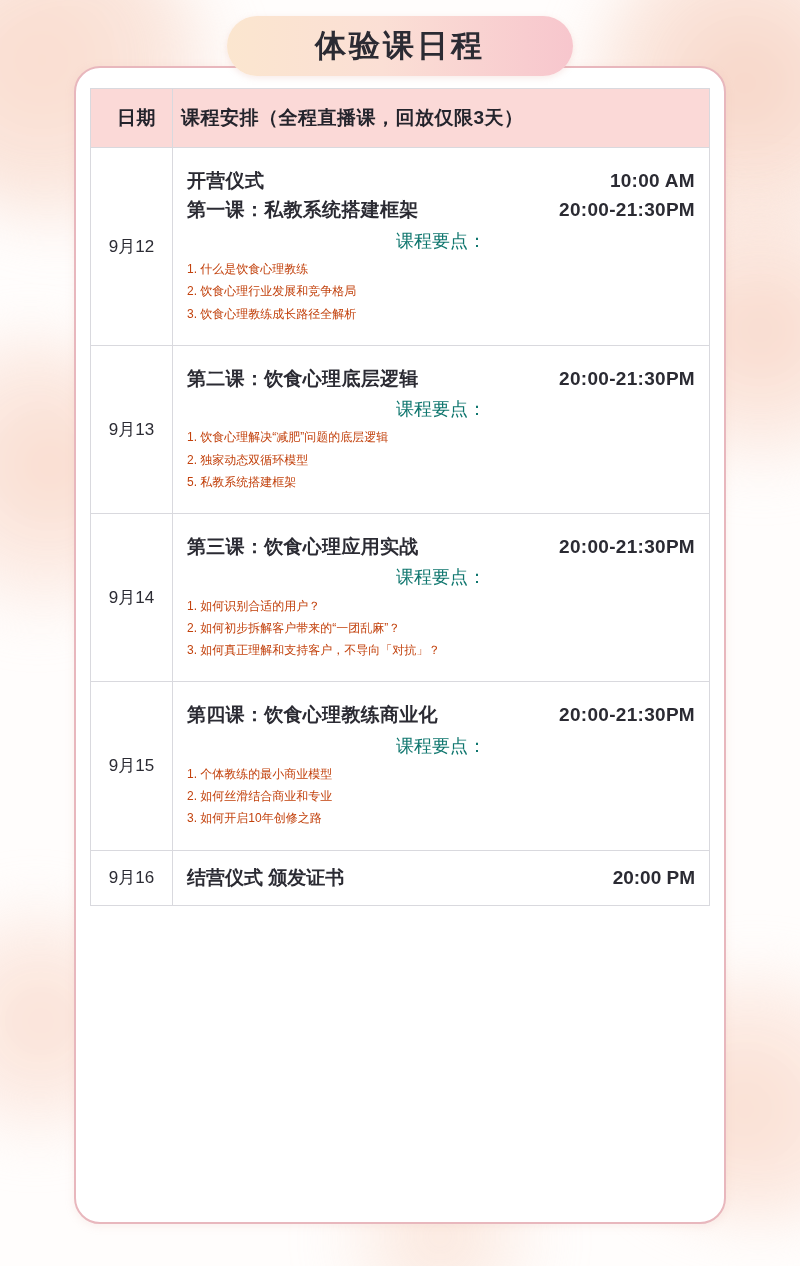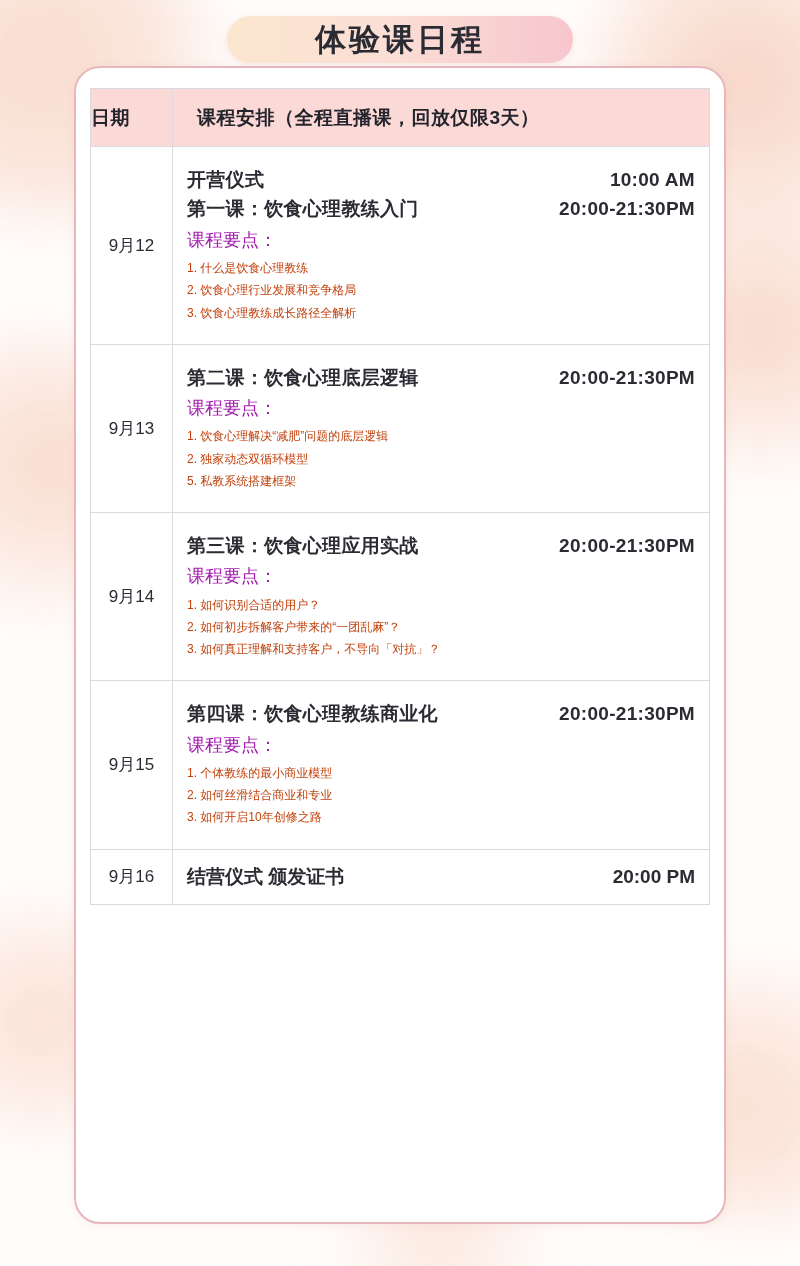--- a/index.html
+++ b/index.html
@@ -50,21 +50,21 @@
     box-sizing: border-box;
     box-shadow: 0 2px 10px rgba(220,170,160,0.18);
   }
 
   
   .title-pill {
     position: absolute;
     left: 227px;
     top: 16px;
     width: 346px;
-    height: 47px;
+    height: 60px;
     border-radius: 30px;
     background: linear-gradient(90deg, #fbe6cf 0%, #fbdfd5 45%, #f7c6cd 100%);
     display: flex;
     align-items: center;
     justify-content: center;
     box-shadow: 0 2px 6px rgba(226,170,160,0.25);
   }
   .title-pill span {
     font-family: "DejaVu Serif", "Liberation Serif", serif;
     font-weight: bold;
@@ -87,25 +87,25 @@
     border: 1px solid #d9d9de;
     vertical-align: middle;
     box-sizing: border-box;
   }
   thead th {
     background: #fbd9d7;
     color: #24242c;
     font-size: 19px;
     font-weight: bold;
     height: 58px;
-    padding: 0 24px;
+    padding: 0 8px;
     text-align: left;
     letter-spacing: .5px;
   }
-  thead th.date-col { width: 82px; text-align: left; padding: 0; }
+  thead th.date-col { width: 82px; text-align: right; padding: 16px; }
 
   td.date-cell {
     width: 82px;
     text-align: center;
     font-size: 17px;
     color: #2b2b33;
     padding: 12px;
   }
   td.body-cell {
     padding: 18px 14px 20px 14px;
@@ -122,21 +122,22 @@
     font-weight: bold;
     font-size: 19px;
     line-height: 1.55;
     letter-spacing: .3px;
   }
   .row-head .lbl { white-space: nowrap; }
   .row-head .time { white-space: nowrap; font-size: 19px; }
   .points-label {
     font-size: 18px;
     line-height: 1.85;
-    color: #a21caf;
+    color: #0f766e;
+    text-align: center;
   }
   ol.points {
     margin: 0;
     padding: 0;
     list-style: none;
   }
   ol.points li {
     font-size: 12px;
     line-height: 1.85;
     color: #c2410c;
@@ -181,21 +182,21 @@
   <tbody>
 
     <tr>
       <td class="date-cell">9月12</td>
       <td class="body-cell">
         <div class="row-head">
           <span class="lbl">开营仪式</span>
           <span class="time">10:00 AM</span>
         </div>
         <div class="row-head">
-          <span class="lbl">第一课：饮食心理教练入门</span>
+          <span class="lbl">第一课：私教系统搭建框架</span>
           <span class="time">20:00-21:30PM</span>
         </div>
         <div class="points-label">课程要点：</div>
         <ol class="points">
           <li>1. 什么是饮食心理教练</li>
           <li>2. 饮食心理行业发展和竞争格局</li>
           <li>3. 饮食心理教练成长路径全解析</li>
         </ol>
       </td>
     </tr>

